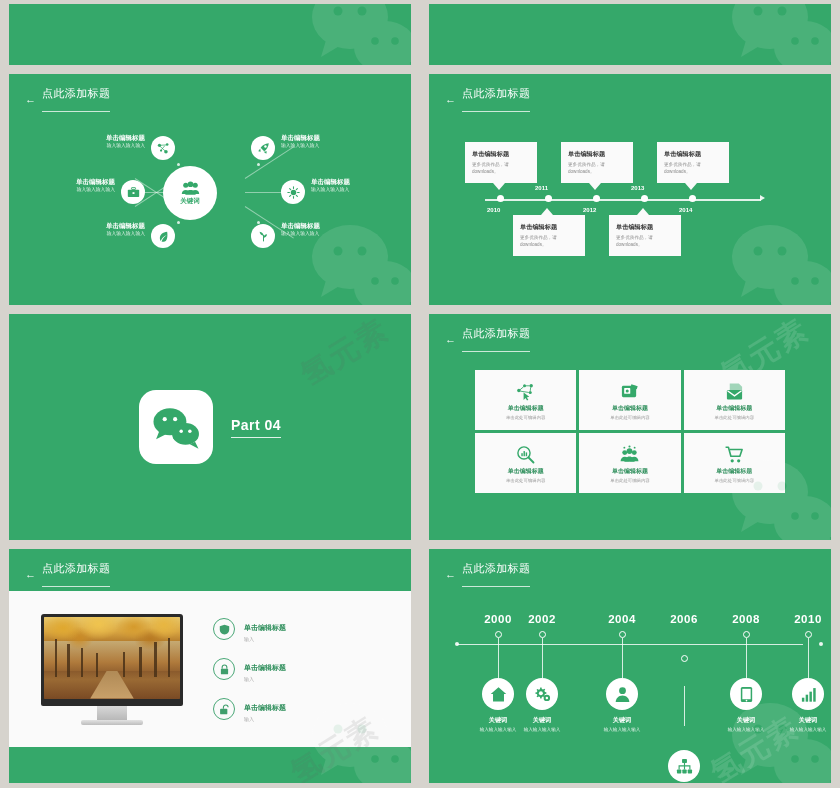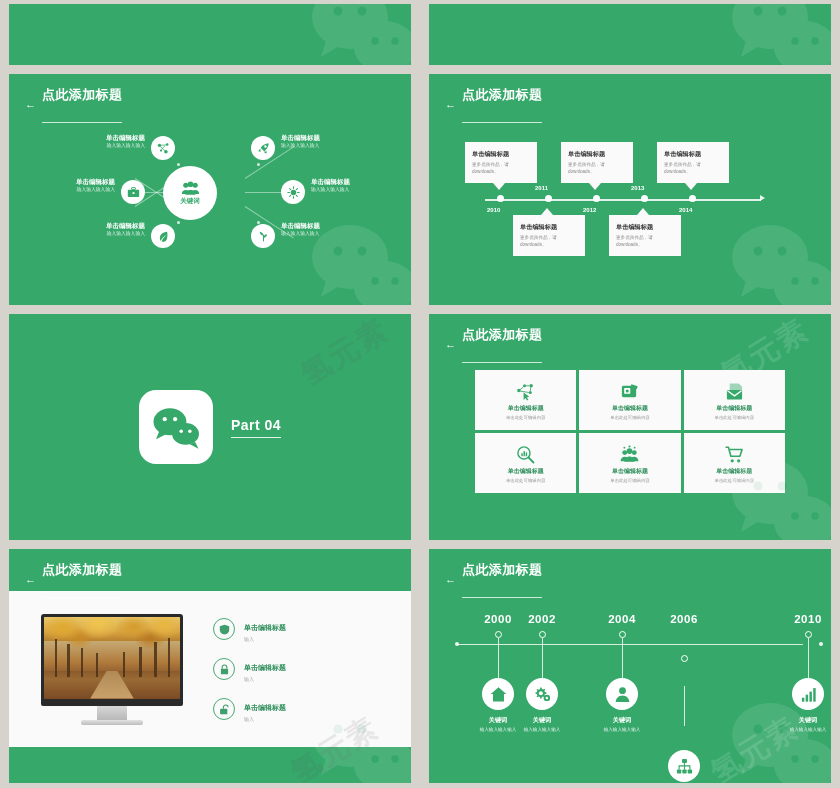--- a/index.html
+++ b/index.html
@@ -48,24 +48,24 @@
   .s-head {
     position: absolute; top: 12px; left: 16px;
     display: flex; align-items: center; gap: 6px;
     z-index: 5;
   }
   .s-head .arrow {
     color: #ffffff; font-size: 11px; line-height: 1;
     display: inline-block;
   }
   .s-head .htitle {
-    color: #ffffff; font-size: 13px; font-weight: bold;
+    color: #ffffff; font-size: 11px; font-weight: normal;
     letter-spacing: .4px;
     border-bottom: 1px solid rgba(255,255,255,.75);
-    padding-bottom: 18px;
+    padding-bottom: 10px;
   }
 
   
   .mind { position: absolute; inset: 0; }
   .mnode {
     position: absolute;
     width: 24px; height: 24px; border-radius: 50%;
     background: #ffffff;
     display: flex; align-items: center; justify-content: center;
   }
@@ -805,20 +805,34 @@
               <rect x="1" y="12.2" width="4.6" height="4.2" rx=".8"></rect>
               <rect x="6.7" y="12.2" width="4.6" height="4.2" rx=".8"></rect>
               <rect x="12.4" y="12.2" width="4.6" height="4.2" rx=".8"></rect>
               <path d="M9 5.2 V8.4 M3.3 12.2 V8.4 H14.7 V12.2 M9 8.4 V12.2" stroke="#35a86a" stroke-width="1.2" fill="none"></path>
             </svg>
           </span>
           <span class="kw">关键词</span>
           <span class="kd">输入输入输入输入</span>
         </div>
 
+        <div class="yt-col" style="left:317px;">
+          <span class="yr">2008</span>
+          <span class="ring"></span>
+          <span class="stem"></span>
+          <span class="bub">
+            <svg viewBox="0 0 18 18">
+              <rect x="3" y="1" width="12" height="16" rx="1.6"></rect>
+              <rect x="4.6" y="3" width="8.8" height="11" fill="#ffffff"></rect>
+              <circle cx="9" cy="15.4" r=".9" fill="#ffffff"></circle>
+            </svg>
+          </span>
+          <span class="kw">关键词</span>
+          <span class="kd">输入输入输入输入</span>
+        </div>
 
         <div class="yt-col" style="left:379px;">
           <span class="yr">2010</span>
           <span class="ring"></span>
           <span class="stem"></span>
           <span class="bub">
             <svg viewBox="0 0 18 18">
               <rect x="2" y="12.4" width="2.6" height="4.2"></rect>
               <rect x="6" y="9.2" width="2.6" height="7.4"></rect>
               <rect x="10" y="6" width="2.6" height="10.6"></rect>

